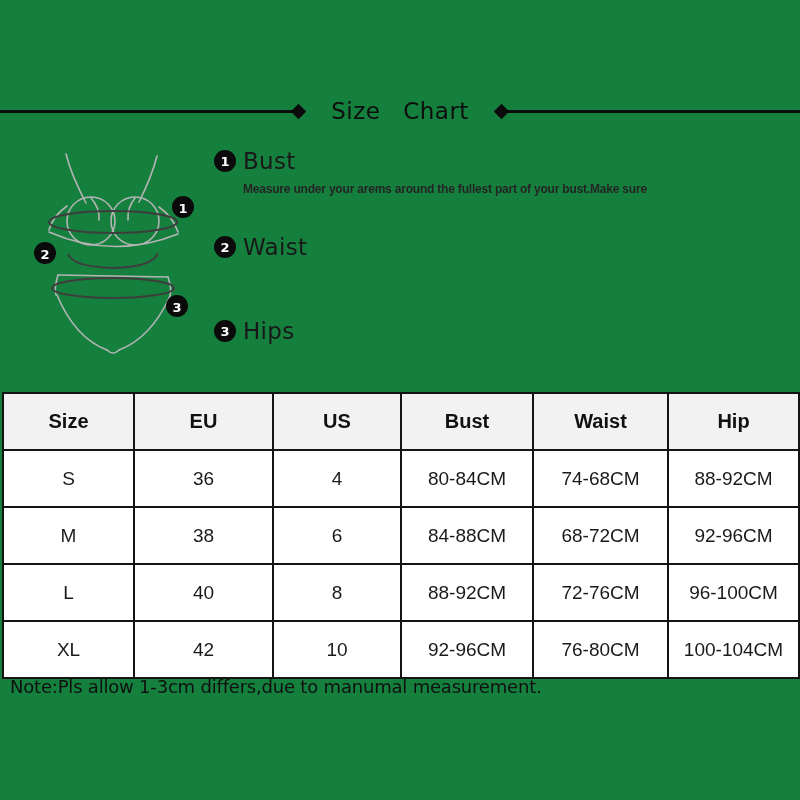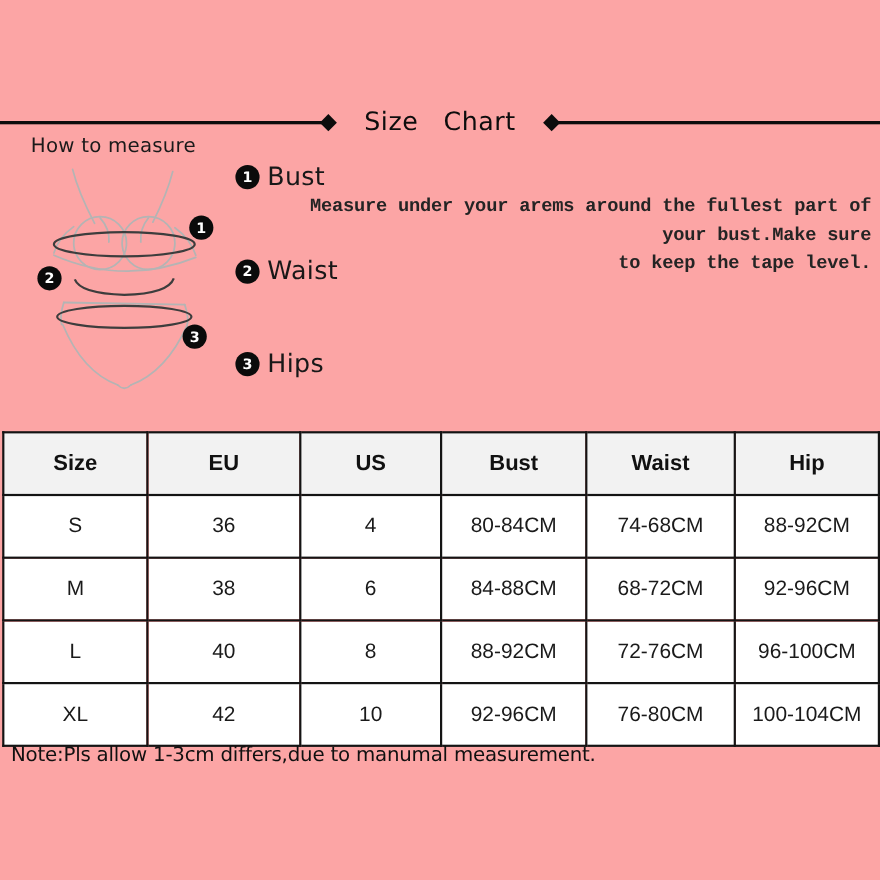--- a/index.html
+++ b/index.html
@@ -1,16 +1,16 @@
 <!DOCTYPE html>
 <html><head>
 <meta charset="utf-8">
 <style>
   html,body{margin:0;padding:0;background:#fff;}
-  .page{position:relative;width:800px;height:800px;background:#fca5a5;overflow:hidden;
+  .page{position:relative;width:800px;height:800px;background:#15803d;overflow:hidden;
         font-family:"DejaVu Sans",sans-serif;color:#141414;}
 
   
   .titlebar{position:absolute;left:0;top:96px;width:800px;height:30px;
             display:flex;align-items:center;}
   .rule{flex:1;height:3px;background:#0c0c0c;}
   .diamond{width:11px;height:11px;background:#0c0c0c;transform:rotate(45deg);flex:0 0 auto;}
   .titlebar .title{flex:0 0 auto;margin:0 27px;font-size:23px;color:#0d0d0d;
                    word-spacing:15px;letter-spacing:.5px;white-space:nowrap;}
 
@@ -18,23 +18,23 @@
   .howto{position:absolute;left:28px;top:122px;font-size:18px;color:#1a1a1a;letter-spacing:.2px;}
   .figure{position:absolute;left:15px;top:148px;}
 
   
   .sec{position:absolute;left:214px;width:578px;}
   .sec-head{display:flex;align-items:center;gap:7px;height:28px;}
   .badge{width:22px;height:22px;border-radius:50%;background:#0b0b0b;color:#ffffff;
          display:flex;align-items:center;justify-content:center;
          font-size:13px;font-weight:bold;flex:0 0 auto;}
   .sec-title{font-size:23px;color:#181818;letter-spacing:.3px;}
-  .sec-lines{margin:1px 0 0 29px;font-family:Liberation Mono, monospace;
-             font-size:17px;font-weight:600;letter-spacing:-0.2px;
-             line-height:26px;color:#242424;text-align:right;}
+  .sec-lines{margin:1px 0 0 29px;font-family:Liberation Sans, sans-serif;
+             font-size:12px;font-weight:600;letter-spacing:-0.2px;
+             line-height:26px;color:#242424;}
   .sec1{top:147px;} .sec2{top:233px;} .sec3{top:317px;}
 
   
   table.size{position:absolute;left:2px;top:392px;width:796px;border-collapse:collapse;
              font-family:"Liberation Sans",sans-serif;table-layout:fixed;}
   table.size th,table.size td{border:2px solid #141414;text-align:center;vertical-align:middle;
              height:55px;padding:0;white-space:nowrap;overflow:hidden;}
   table.size th{background:#f2f2f2;font-size:20px;font-weight:bold;color:#111111;}
   table.size td{background:#ffffff;font-size:19px;font-weight:normal;color:#1a1a1a;}
 
@@ -54,21 +54,20 @@
 <div class="page">
 
   <div class="titlebar">
     <div class="rule"></div>
     <div class="diamond"></div>
     <div class="title">Size Chart</div>
     <div class="diamond"></div>
     <div class="rule"></div>
   </div>
 
-  <div class="howto">How to measure</div>
 
   <svg class="figure" width="195" height="218" viewBox="0 0 195 218" xmlns="http://www.w3.org/2000/svg">
 
     <path class="garment" d="M51,6 C55,22 62,38 71,55"></path>
     <path class="garment" d="M142,8 C138,24 131,40 124,54"></path>
 
     <circle class="garment" cx="76" cy="73" r="24"></circle>
     <circle class="garment" cx="120" cy="73" r="24"></circle>
     <path class="garment" d="M52,58 Q38,68 34,82"></path>
     <path class="garment" d="M144,59 Q158,69 163,84"></path>
@@ -103,21 +102,20 @@
     </g>
   </svg>
 
   <div class="sec sec1">
     <div class="sec-head">
       <div class="badge">1</div>
       <div class="sec-title">Bust</div>
     </div>
     <div class="sec-lines">
       <div>Measure under your arems around the fullest part of your bust.Make sure</div>
-      <div>to keep the tape level.</div>
     </div>
   </div>
 
   <div class="sec sec2">
     <div class="sec-head">
       <div class="badge">2</div>
       <div class="sec-title">Waist</div>
     </div>
   </div>
 

